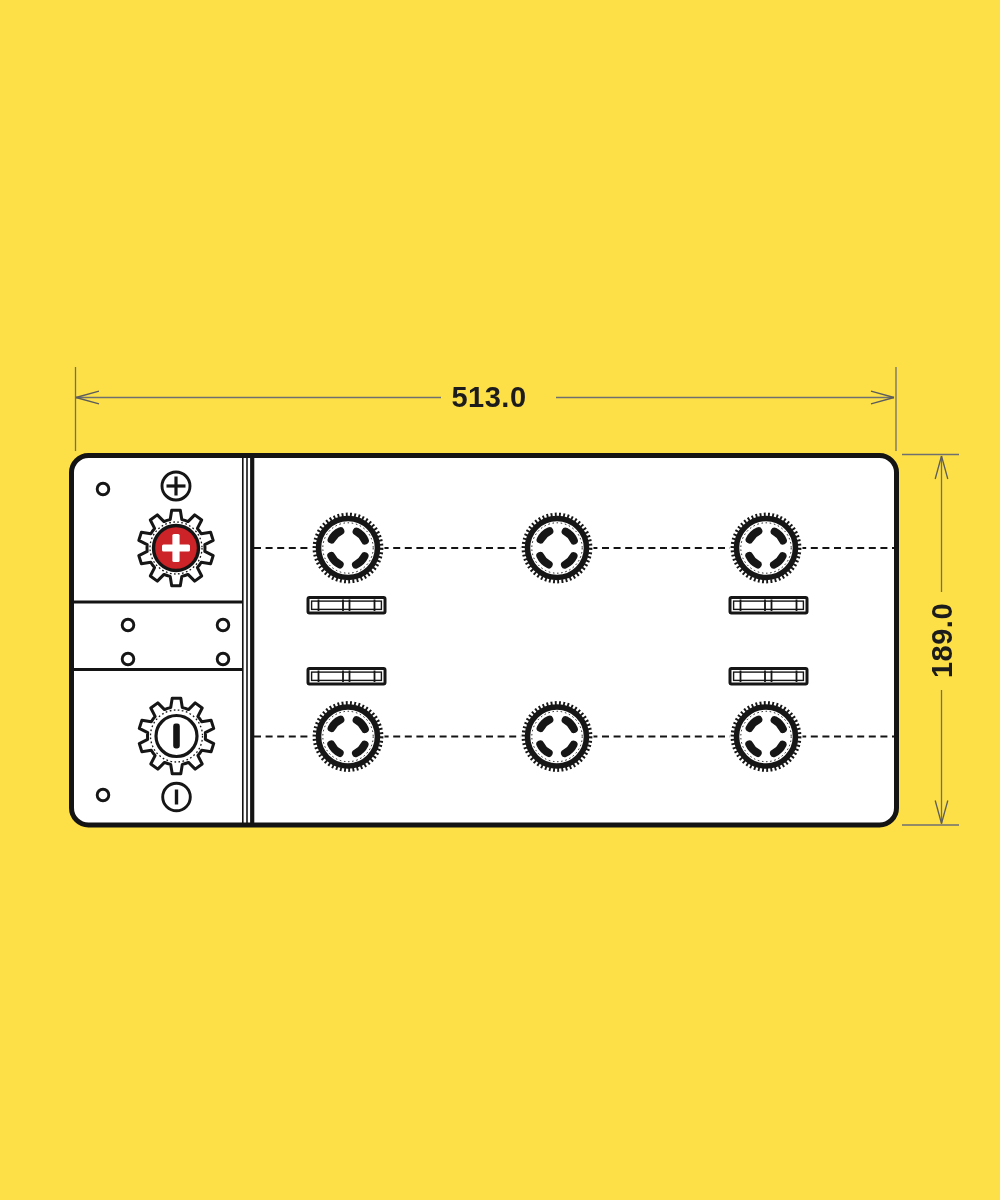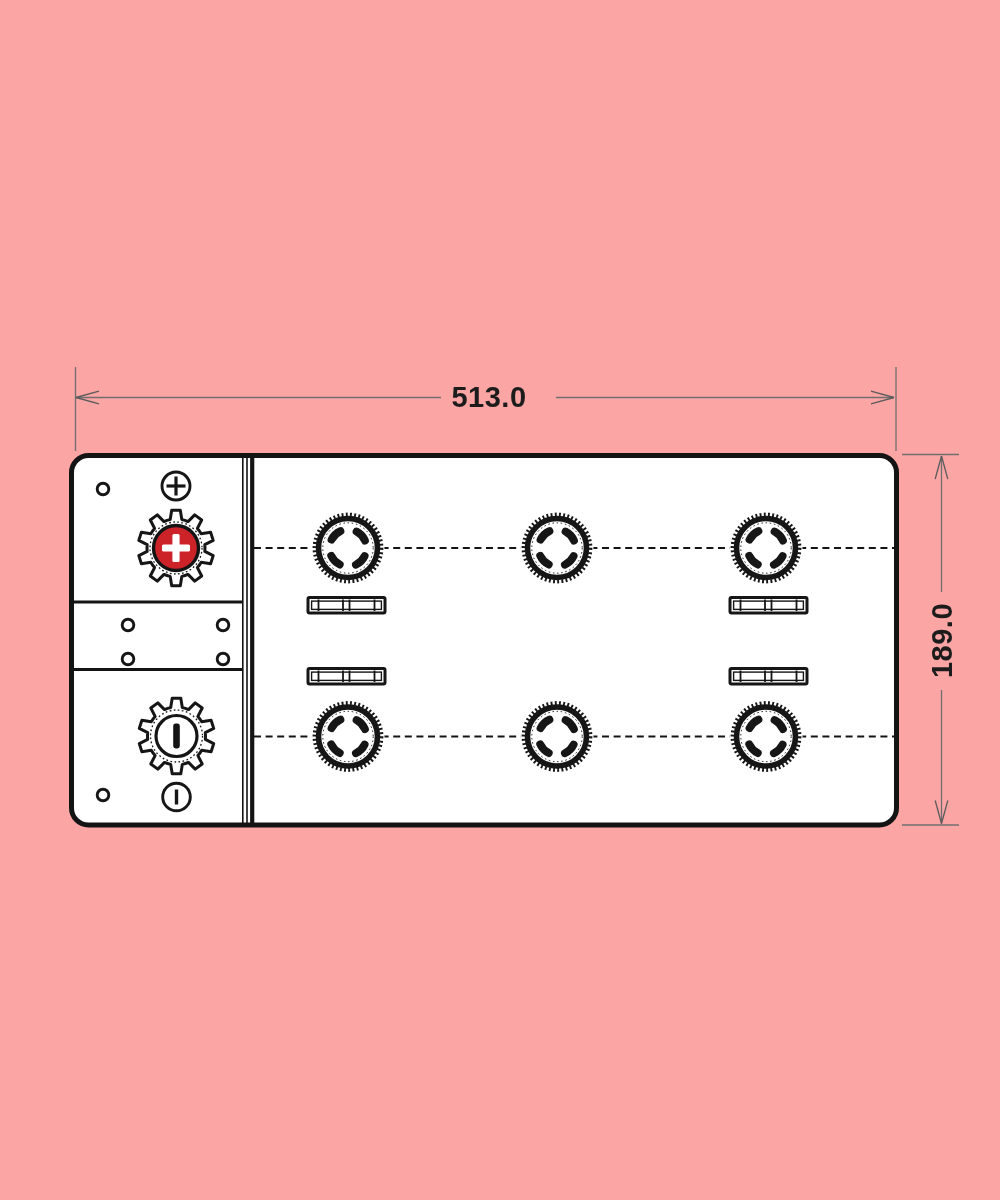--- a/index.html
+++ b/index.html
@@ -1,19 +1,19 @@
 <!DOCTYPE html>
 <html><head>
 <meta charset="utf-8">
 <style>
   html,body{margin:0;padding:0;background:#ffffff;}
   .canvas{
     position:relative;
     width:1000px;height:1200px;
-    background:#fca5a5;
+    background:#fde047;
     font-family:"Liberation Sans", sans-serif;
     overflow:hidden;
   }
   svg{position:absolute;left:0;top:0;}
   text.dim{
     font-family:"Liberation Sans", sans-serif;
     font-size:29px;
     font-weight:bold;
     fill:#1c1c1c;
     letter-spacing:0.5px;

